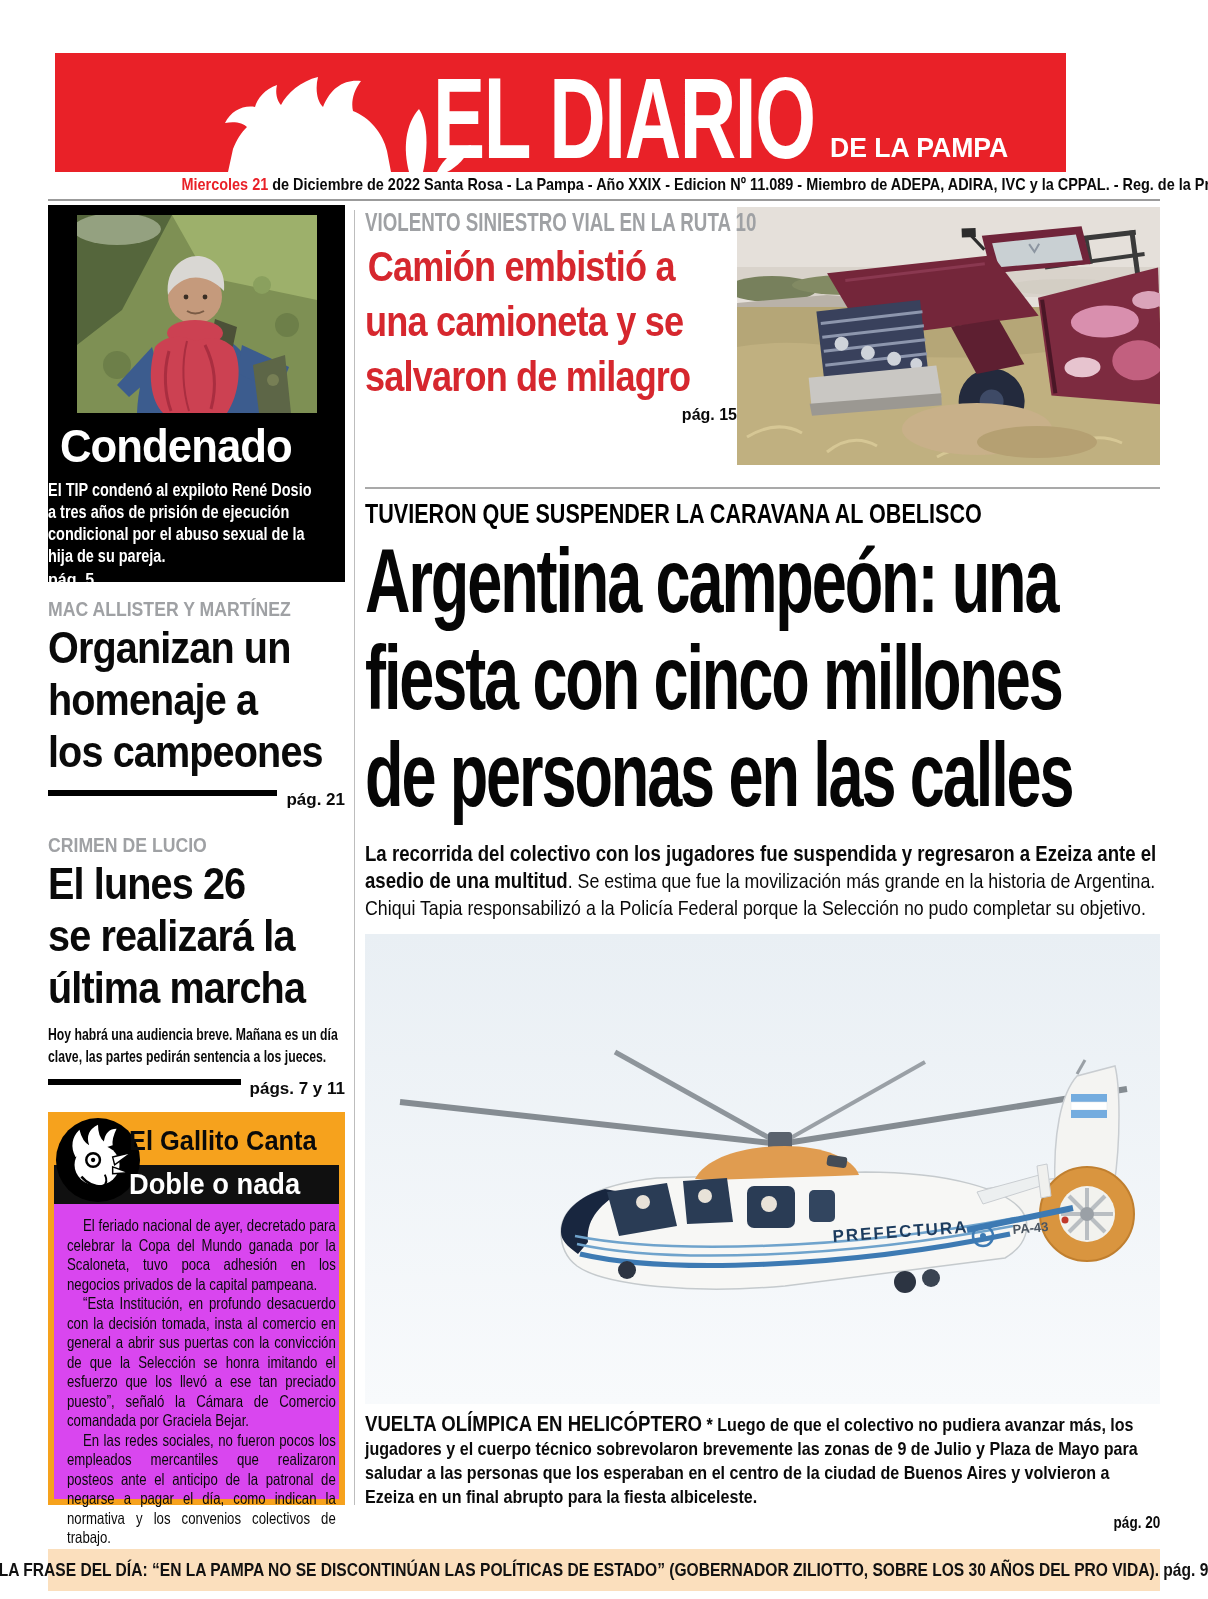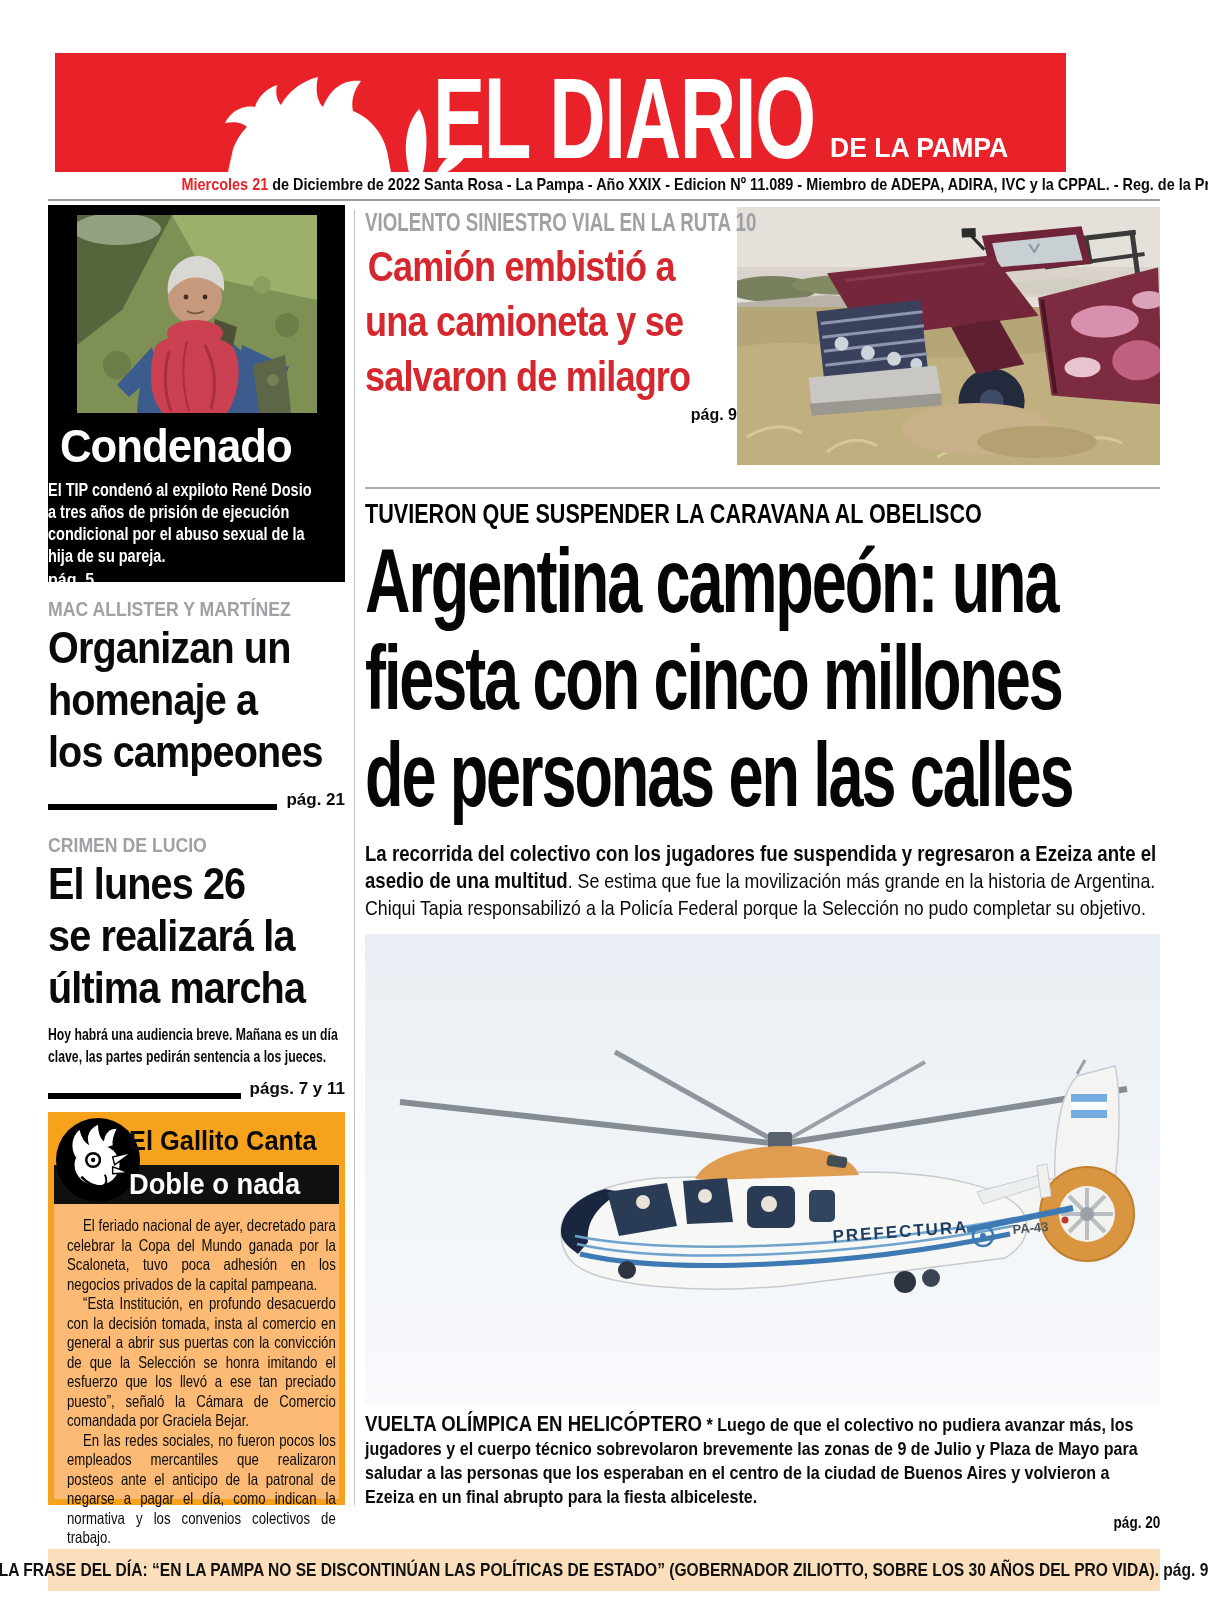--- a/index.html
+++ b/index.html
@@ -27,30 +27,30 @@
   .condenado{left:48px;top:205px;width:297px;height:377px;background:#000;}
   .condenado-photo{display:block;margin:10px auto 0 auto;}
   .condenado-title{color:#fff;font-size:46px;font-weight:bold;letter-spacing:-1px;margin:8px 0 0 12px;transform:scaleX(0.95);transform-origin:left top;white-space:nowrap;line-height:50px;}
   .condenado-body-wrap{margin:8px 12px 0 0;}
   .condenado-body{width:330px;transform:scaleX(0.827);font-size:17.5px;font-weight:bold;line-height:22px;color:#fff;}
   .condenado-page{color:#fff;font-size:16px;font-weight:bold;margin:4px 12px 0 0;}
 
   .kicker-left{color:#9fa1a4;font-size:21px;font-weight:bold;transform:scaleX(0.84);transform-origin:left top;white-space:nowrap;line-height:26px;}
   .hl-left{font-size:45px;font-weight:bold;letter-spacing:-1px;line-height:52px;}
   .hl-left .line{transform:scaleX(0.88);transform-origin:left top;white-space:nowrap;display:block;}
-  .pageline{display:flex;align-items:flex-end;width:297px;margin-top:12px;}
+  .pageline{display:flex;align-items:flex-start;width:297px;margin-top:12px;}
   .pageline .bar{flex:1;height:6px;background:#000;margin-right:9px;}
   .pageline .pg{font-size:17px;font-weight:bold;white-space:nowrap;}
   .story1{left:48px;top:596px;width:297px;}
   .story2{left:48px;top:832px;width:297px;}
   .story2-body-wrap{margin-top:10px;}
   .story2-body{width:412px;transform:scaleX(0.72);font-size:17px;font-weight:bold;line-height:21.5px;}
 
   
-  .gallito{left:48px;top:1112px;width:297px;height:393px;border:6px solid #f6a21d;background:#fdba74;box-sizing:border-box;}
+  .gallito{left:48px;top:1112px;width:297px;height:393px;border:6px solid #f6a21d;background:#d946ef;box-sizing:border-box;}
   .g-head{height:47px;background:#f6a21d;display:flex;align-items:center;}
   .g-title{margin-left:75px;font-size:27px;font-weight:bold;color:#0a0a0a;transform:scaleX(0.94);transform-origin:left center;white-space:nowrap;}
   .g-sub{height:39px;background:#101010;display:flex;align-items:center;}
   .g-subtitle{margin-left:75px;font-size:29px;font-weight:bold;color:#fff;transform:scaleX(0.94);transform-origin:left center;white-space:nowrap;}
   .g-logo{position:absolute;left:0px;top:-2px;}
   .g-body{padding:12px 13px 0 13px;}
   .g-text{width:336px;transform:scaleX(0.8);font-size:16.5px;line-height:19.5px;text-align:justify;}
   .g-text p{margin:0;text-indent:20px;}
 
   
@@ -199,21 +199,21 @@
   </div>
 
   <div class="abs crash">
     <div class="crash-text">
       <div class="kicker-crash">VIOLENTO SINIESTRO VIAL EN LA RUTA 10</div>
       <div class="hl-crash">
         <span class="line">Camión embistió a</span>
         <span class="line">una camioneta y se</span>
         <span class="line">salvaron de milagro</span>
       </div>
-      <div class="crash-page">pág. 9</div>
+      <div class="crash-page">pág. 15</div>
     </div>
     <svg class="crash-photo" width="423" height="258" viewBox="0 0 423 258">
       <rect width="423" height="105" fill="#e5e0da"></rect>
       <rect y="60" width="423" height="30" fill="#d9d3cb"></rect>
       <ellipse cx="35" cy="82" rx="45" ry="13" fill="#77805c"></ellipse>
       <ellipse cx="110" cy="78" rx="55" ry="10" fill="#828a63"></ellipse>
       <ellipse cx="330" cy="80" rx="60" ry="8" fill="#8d947023" opacity="0.5"></ellipse>
       <polygon points="0,96 90,88 150,93 60,112 0,130" fill="#b9b2a8"></polygon>
       <rect y="100" width="423" height="158" fill="#b5a677"></rect>
       <path d="M0,140 q60,-10 120,4 q80,12 180,2 q70,-8 123,4 l0,108 l-423,0 Z" fill="#c0b080"></path>

